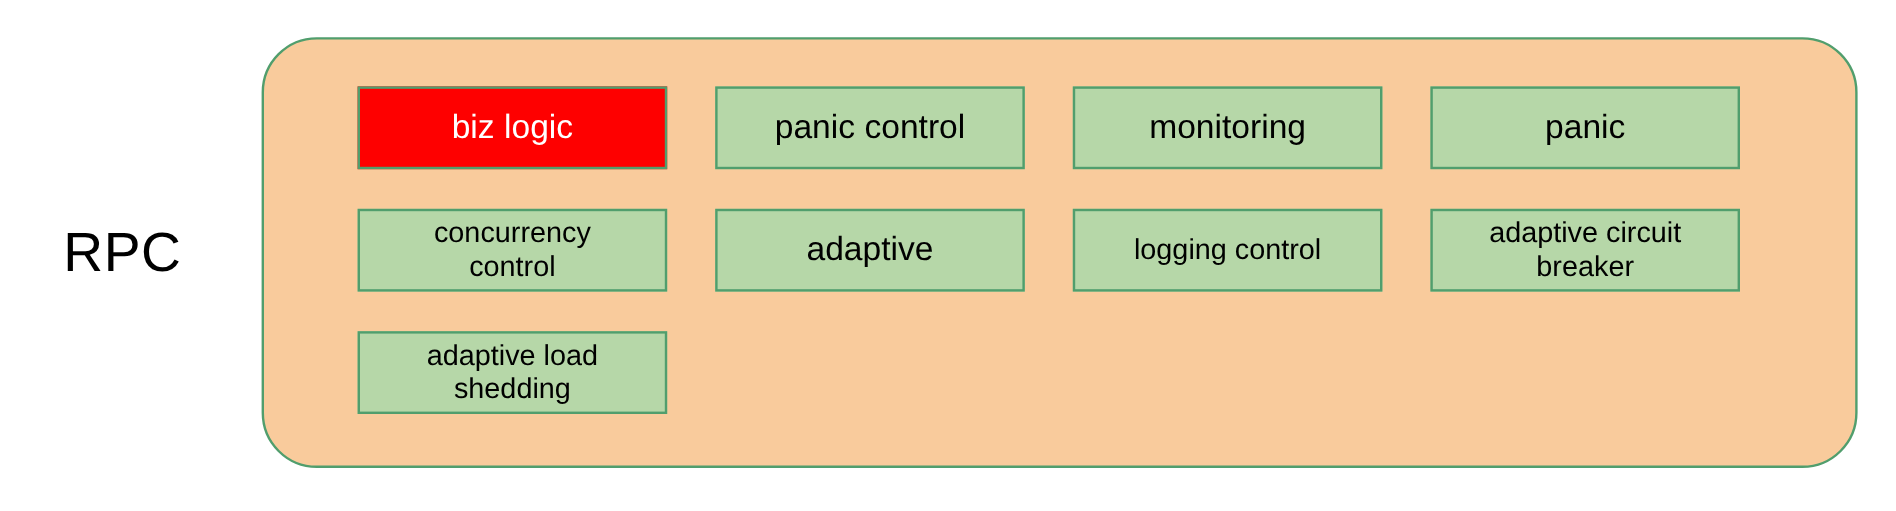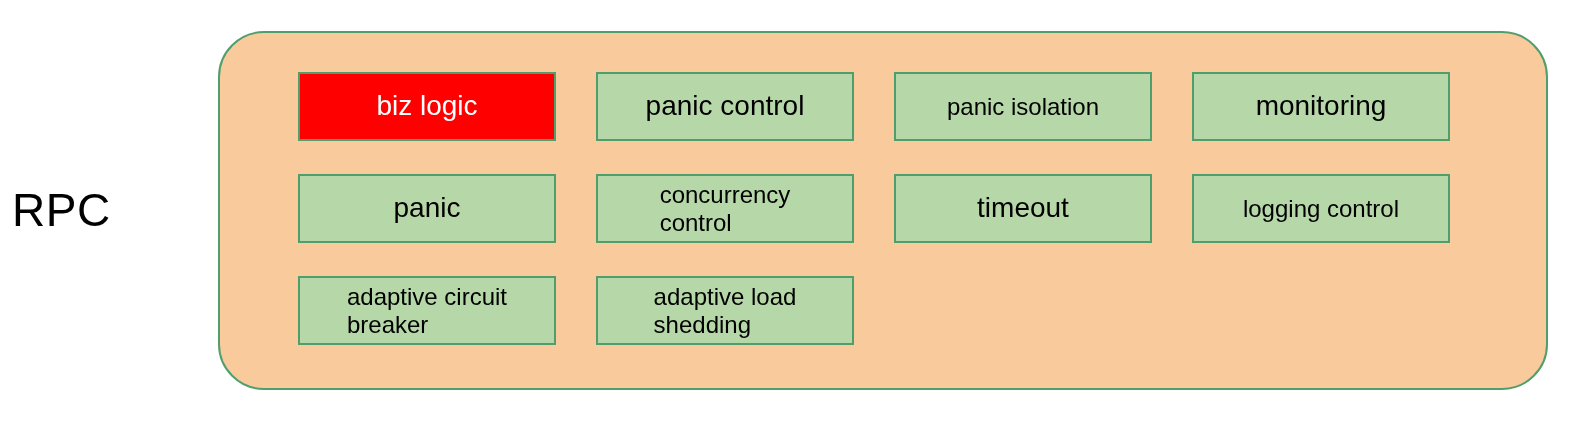--- a/index.html
+++ b/index.html
@@ -8,21 +8,21 @@
     background: #ffffff;
     font-family: "Liberation Sans", sans-serif;
     overflow: hidden;
   }
   .stage { position: relative; width: 1580px; height: 426px; }
 
   .rpc-label {
     position: absolute;
     left: 12px; top: 183px;
     width: 180px;
-    text-align: left;
+    text-align: center;
     font-size: 46px;
     color: #000000;
     letter-spacing: 0.5px;
   }
 
   .container {
     position: absolute;
     left: 218px; top: 31px;
     width: 1330px; height: 359px;
     background: var(--container-fill, #f9cb9c);
@@ -39,21 +39,21 @@
     column-gap: 40px;
     row-gap: 33px;
   }
 
   .box {
     background: var(--box-fill, #b6d7a8);
     border: 2px solid var(--box-border, #519e6d);
     display: flex;
     align-items: center;
     justify-content: center;
-    text-align: left;
+    text-align: center;
     color: #000000;
     font-size: 28px;
     line-height: 1.15;
   }
   .box.small { font-size: 24px; }
   .box.highlight {
     background: var(--highlight-fill, #fe0000);
     color: var(--highlight-text, #ffffff);
   }
   .box-label { white-space: pre-line; }
@@ -67,36 +67,33 @@
   <div class="container">
     <div class="grid">
 
       <div class="box highlight">
         <span class="box-label">biz logic</span>
       </div>
       <div class="box">
         <span class="box-label">panic control</span>
       </div>
 
-      <div class="box small">
-        <span class="box-label">panic isolation</span>
-      </div>
       <div class="box">
         <span class="box-label">monitoring</span>
       </div>
       <div class="box">
         <span class="box-label">panic</span>
       </div>
       <div class="box small">
         <span class="box-label">concurrency
 control</span>
       </div>
 
       <div class="box">
-        <span class="box-label">timeout</span>
+        <span class="box-label">adaptive</span>
       </div>
       <div class="box small">
         <span class="box-label">logging control</span>
       </div>
       <div class="box small">
         <span class="box-label">adaptive circuit
 breaker</span>
       </div>
       <div class="box small">
         <span class="box-label">adaptive load

